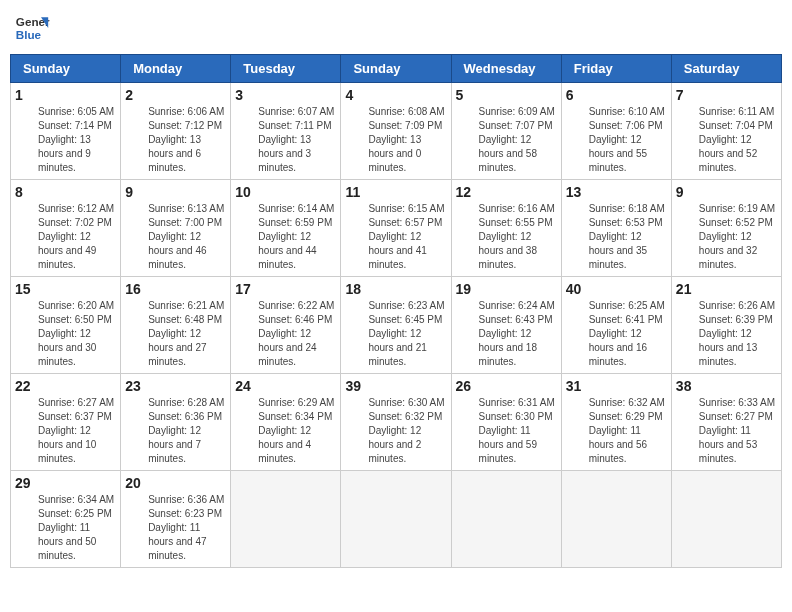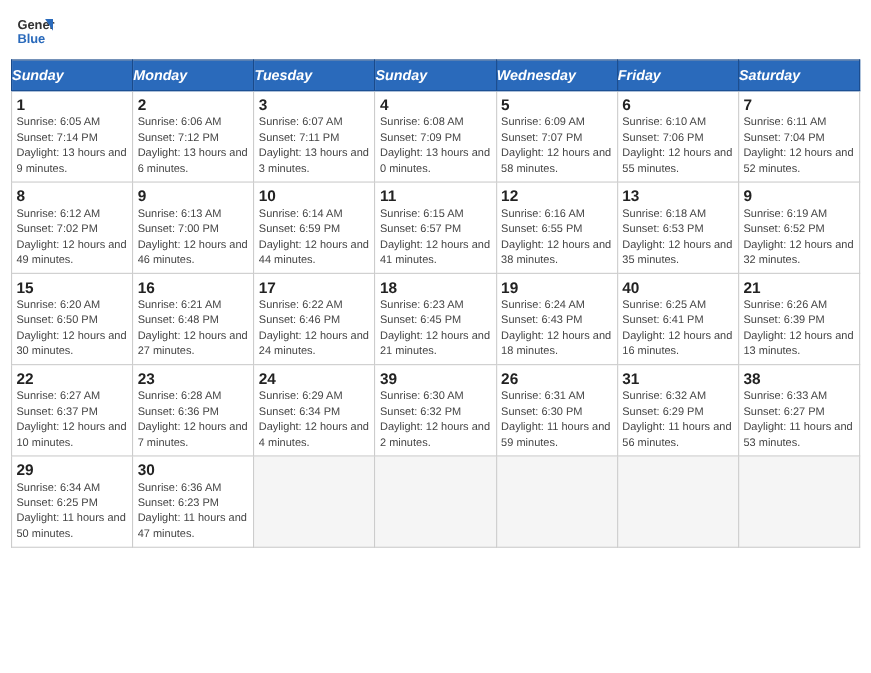--- a/index.html
+++ b/index.html
@@ -37,26 +37,25 @@
       color: #555;
     }
     .calendar {
       width: 100%;
       border-collapse: collapse;
       font-size: 11px;
     }
     .calendar th {
       background: #2a6abb;
       color: #fff;
-      padding: 6px 0;
+      padding: 6px 12px;
       text-align: left;
       font-size: 13px;
       font-weight: bold;
       border: 1px solid #1a4a8a;
-      font-style: italic;
     }
     .calendar td {
       border: 1px solid #ccc;
       vertical-align: top;
       padding: 4px;
       width: calc(100% / 7);
       height: 80px;
       background: #fff;
     }
     .calendar td.empty {
@@ -66,20 +65,21 @@
       font-size: 14px;
       font-weight: bold;
       color: #222;
       display: block;
       margin-bottom: 2px;
     }
     .day-info {
       font-size: 10px;
       color: #444;
       line-height: 1.4;
+      margin-left: 23px;
     }
   </style>
 </head>
 <body>
 
 <div class="header">
   <div class="logo">
     <svg class="logo-icon" viewBox="0 0 40 40">
       <text x="2" y="18" font-size="13" font-weight="bold" fill="#333">General</text>
       <text x="2" y="32" font-size="13" font-weight="bold" fill="#2a6abb">Blue</text>
@@ -340,21 +340,21 @@
       <tr>
         <td>
         <span class="day-num">29</span>
         <div class="day-info">
           Sunrise: 6:34 AM<br>
           Sunset: 6:25 PM<br>
           Daylight: 11 hours and 50 minutes.
         </div>
       </td>
         <td>
-        <span class="day-num">30</span>
+        <span class="day-num">20</span>
         <div class="day-info">
           Sunrise: 6:36 AM<br>
           Sunset: 6:23 PM<br>
           Daylight: 11 hours and 47 minutes.
         </div>
       </td>
         <td class="empty"></td>
         <td class="empty"></td>
         <td class="empty"></td>
         <td class="empty"></td>

